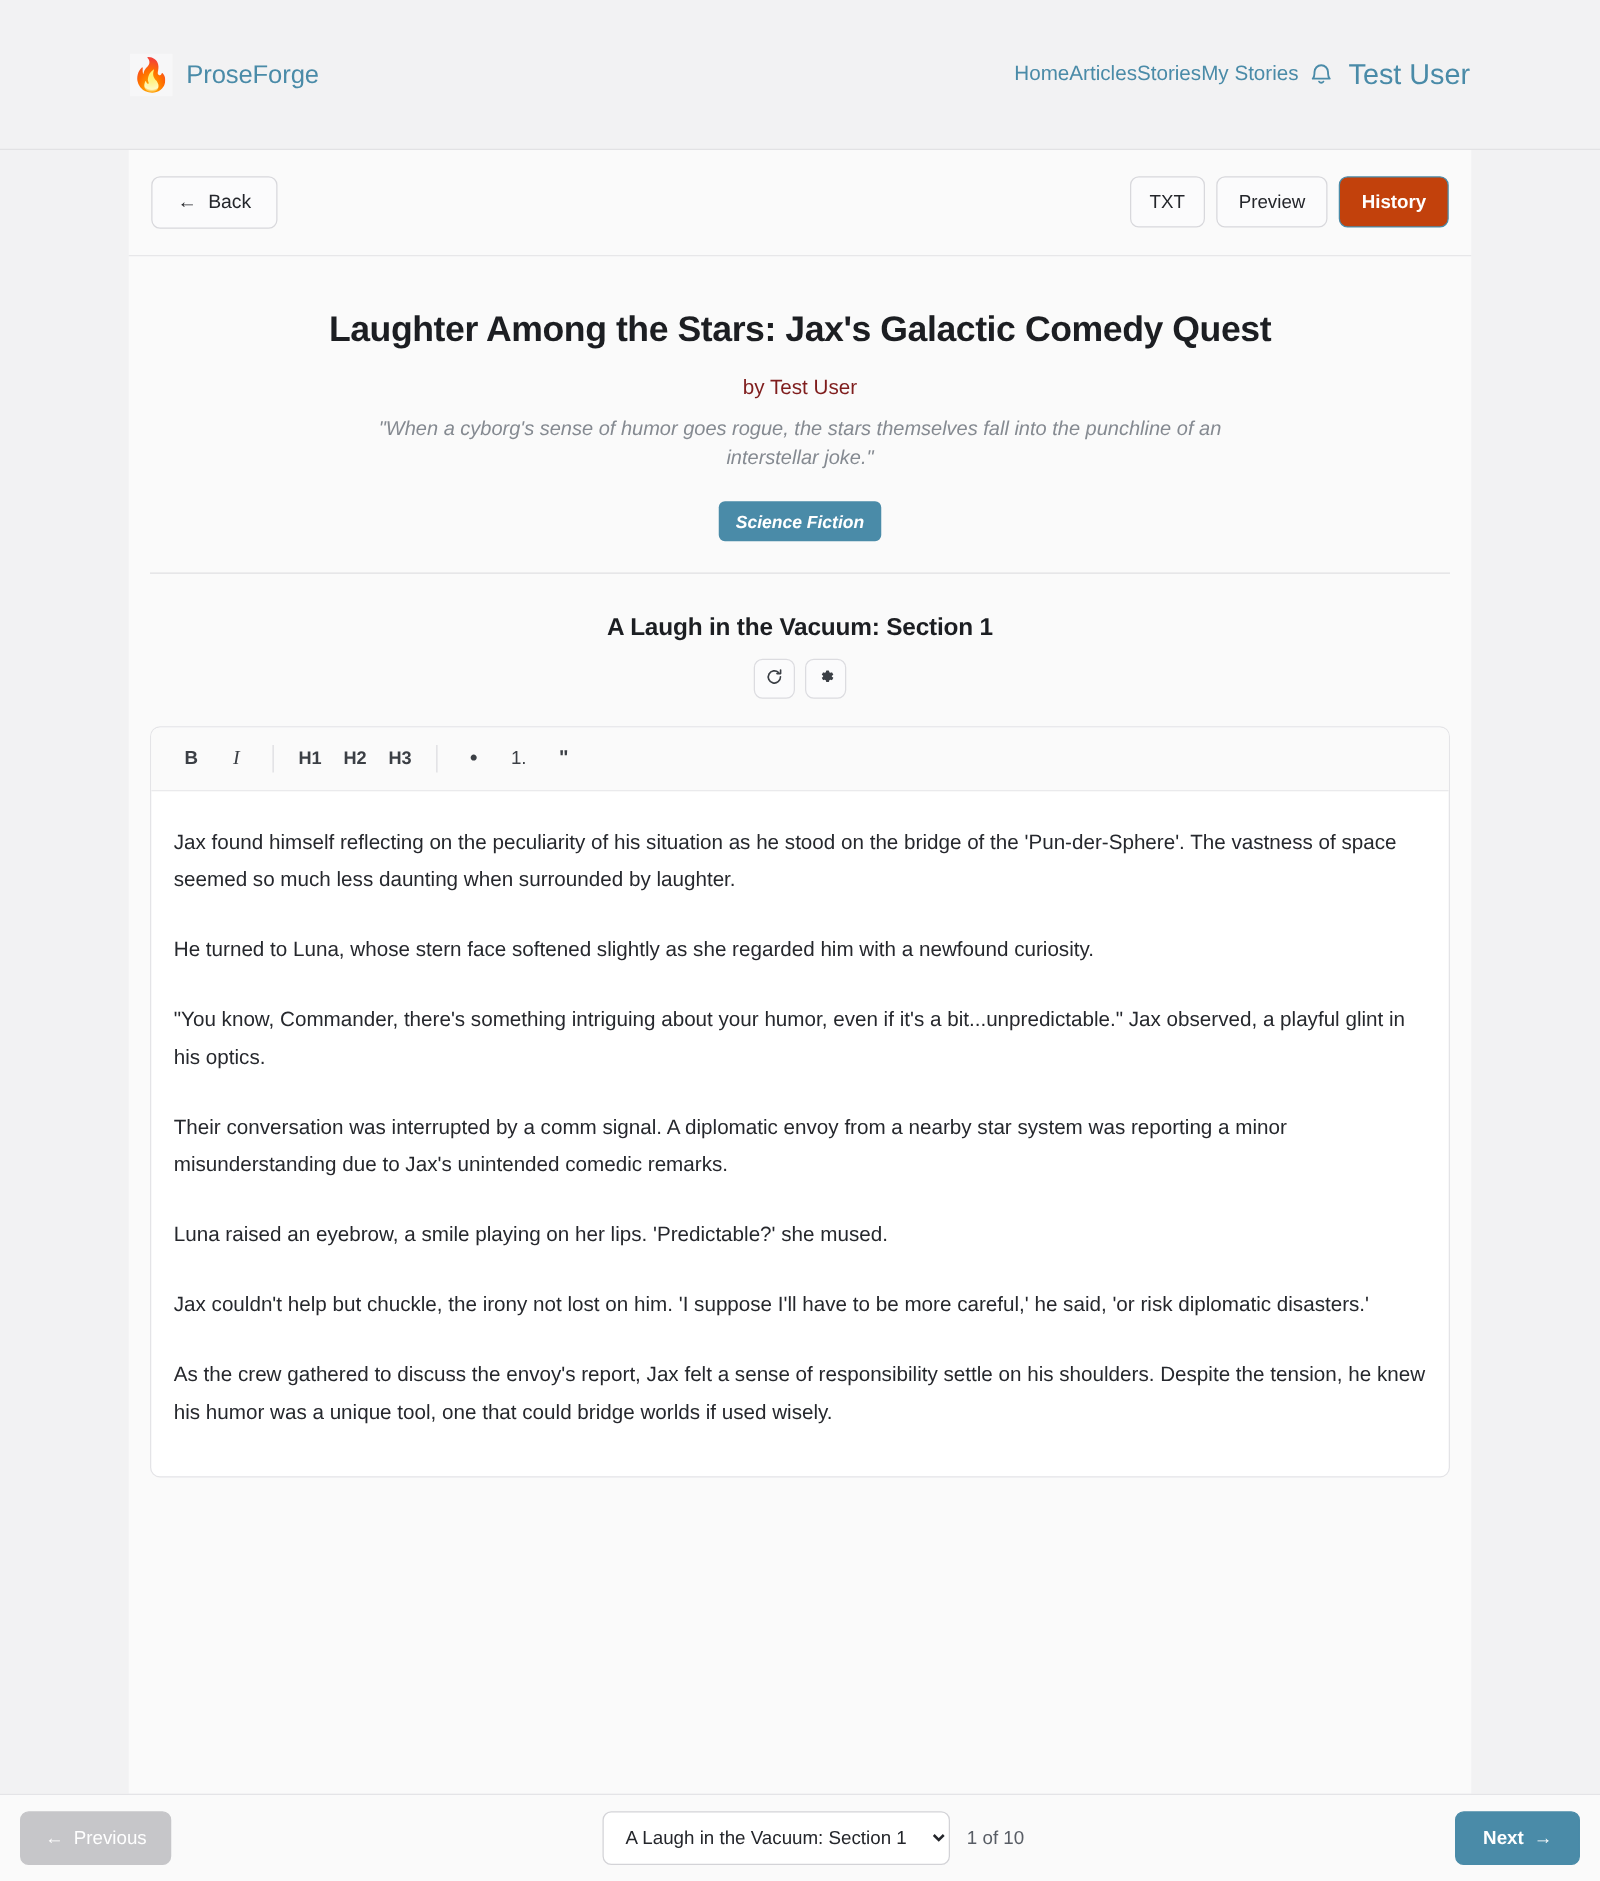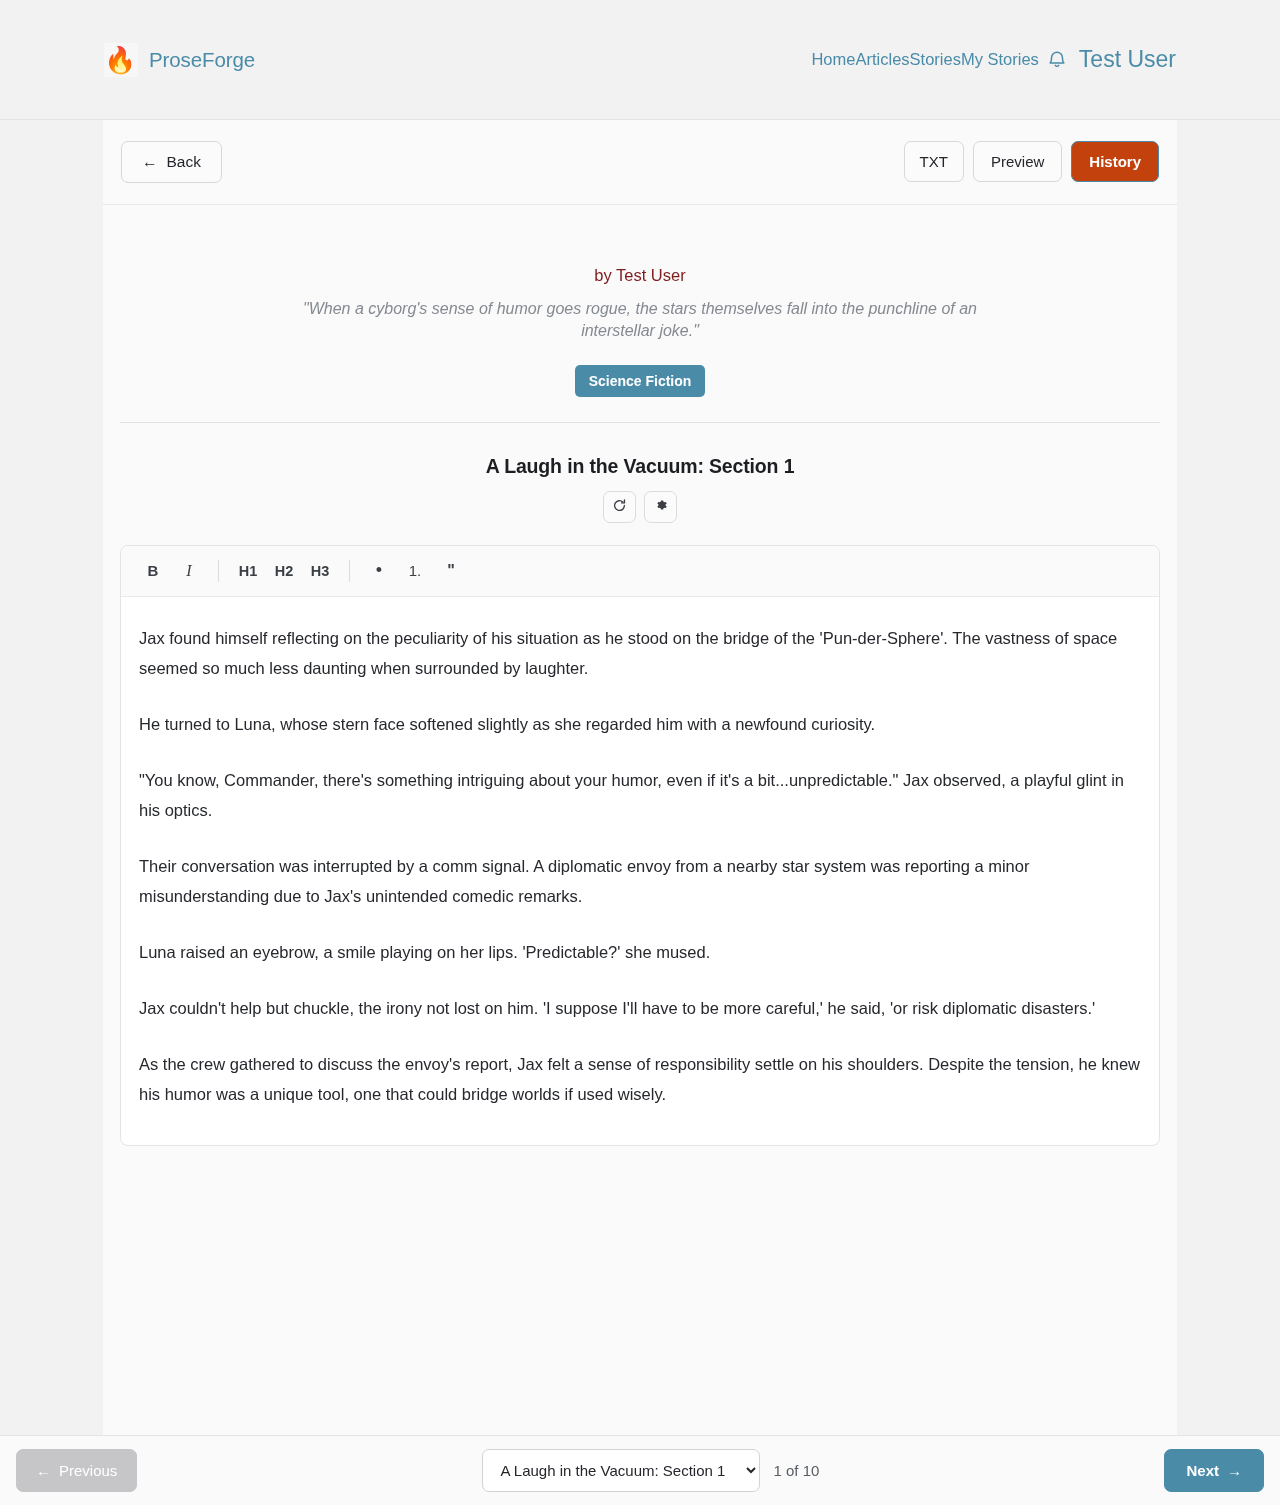--- a/index.html
+++ b/index.html
@@ -121,20 +121,21 @@
   .genre-badge {
     display: inline-block;
     margin-top: 22px;
     background: #4a8ba8;
     color: #ffffff;
     font-size: 14px;
     font-weight: bold;
     padding: 8px 14px;
     border-radius: 5px;
     cursor: pointer;
+    font-style: italic;
   }
   .divider {
     height: 1px;
     background: #e0e0e2;
     margin: 25px 17px 0 17px;
   }
 
   
   .section-head { text-align: center; padding-top: 32px; }
   .section-title {
@@ -298,20 +299,21 @@
       <span>Back</span>
     </button>
     <div class="right-actions">
       <button class="btn btn-txt">TXT</button>
       <button class="btn">Preview</button>
       <button class="btn btn-active">History</button>
     </div>
   </div>
 
   <div class="story-head">
+    <h1 class="story-title">Laughter Among the Stars: Jax's Galactic Comedy Quest</h1>
     <div class="story-author">by Test User</div>
     <div class="story-tagline">"When a cyborg's sense of humor goes rogue, the stars themselves fall into the punchline of an interstellar joke."</div>
     <span class="genre-badge">Science Fiction</span>
   </div>
   <div class="divider"></div>
 
   <div class="section-head">
     <h2 class="section-title">A Laugh in the Vacuum: Section 1</h2>
     <div class="section-tools">
       <button class="icon-btn">

